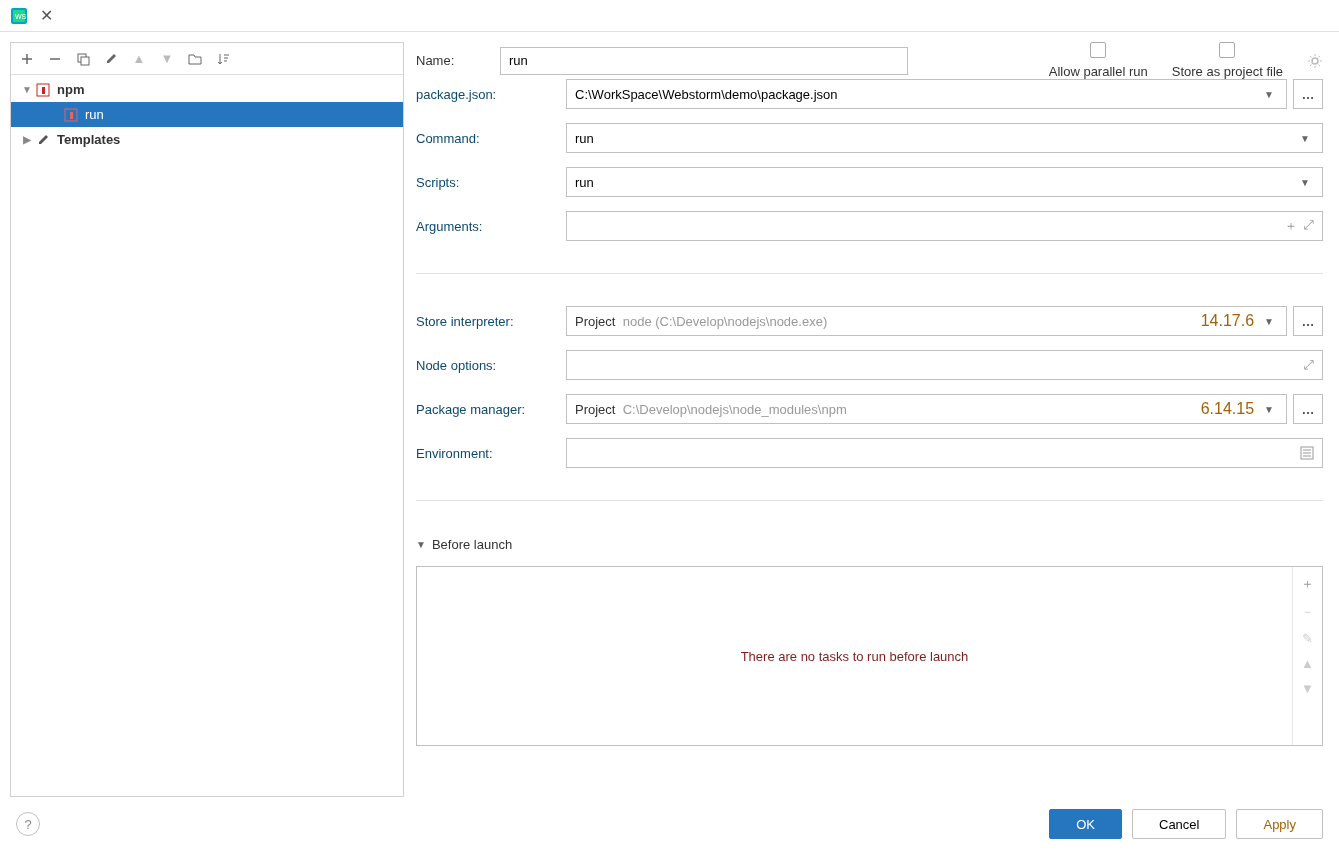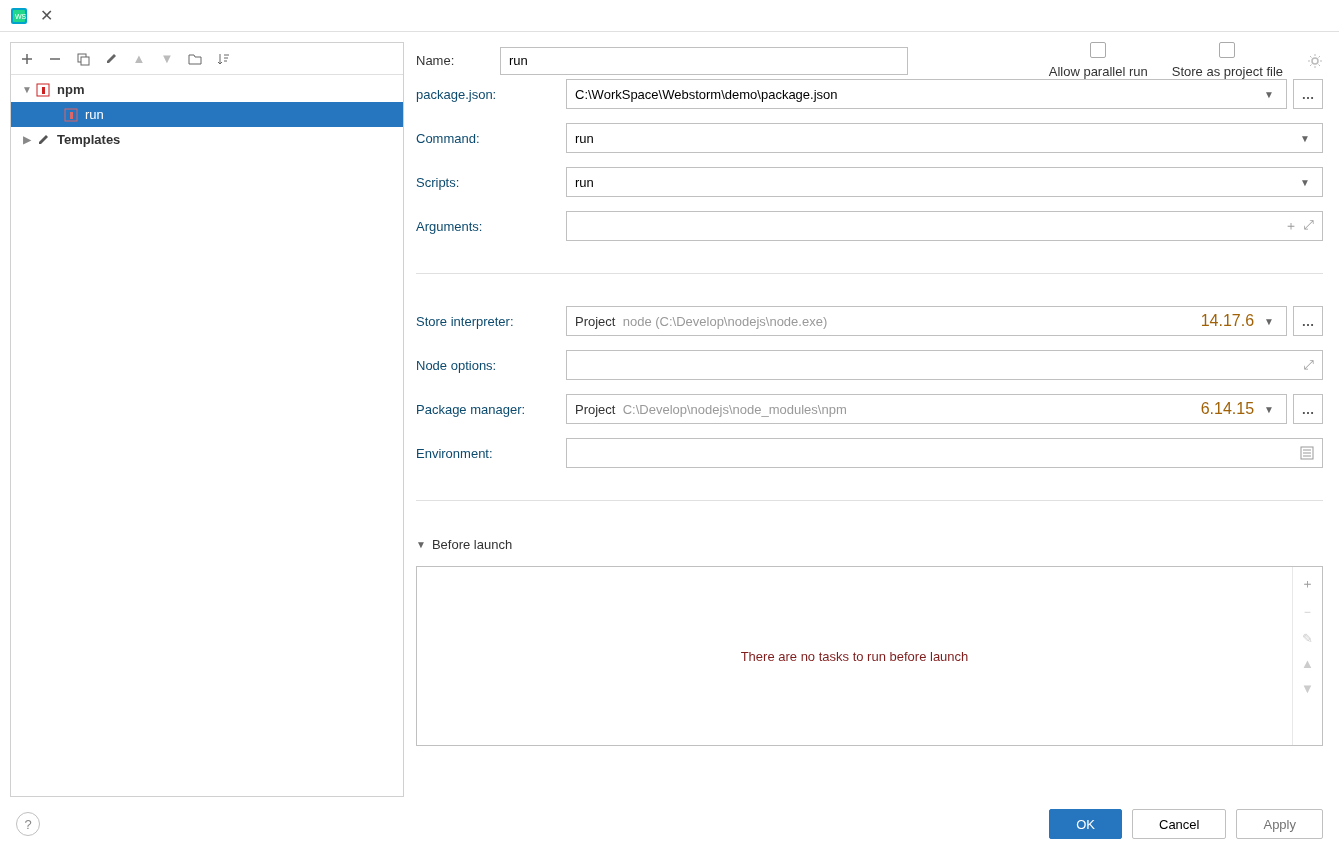--- a/index.html
+++ b/index.html
@@ -255,21 +255,21 @@
 .btn {
   height: 30px;
   padding: 0 26px;
   border: 1px solid #c0c0c0;
   background: #fff;
   cursor: pointer;
   font-size: 13px;
   border-radius: 2px;
 }
 .btn.primary { background: #2675BF; border-color: #2675BF; color: #fff; }
-.btn.disabled { color: #737373; cursor: default; }
+.btn.disabled { color: #a16207; cursor: default; }
 svg { display: block; }
 </style>
 </head>
 <body>
 
 <div class="title-bar">
   <span class="ws-icon">
     <svg viewBox="0 0 18 18">
         <rect x="1" y="1" width="16" height="16" rx="2" fill="#00A3CC"></rect>
         <rect x="3" y="3" width="12" height="12" rx="1" fill="#21D789"></rect>

